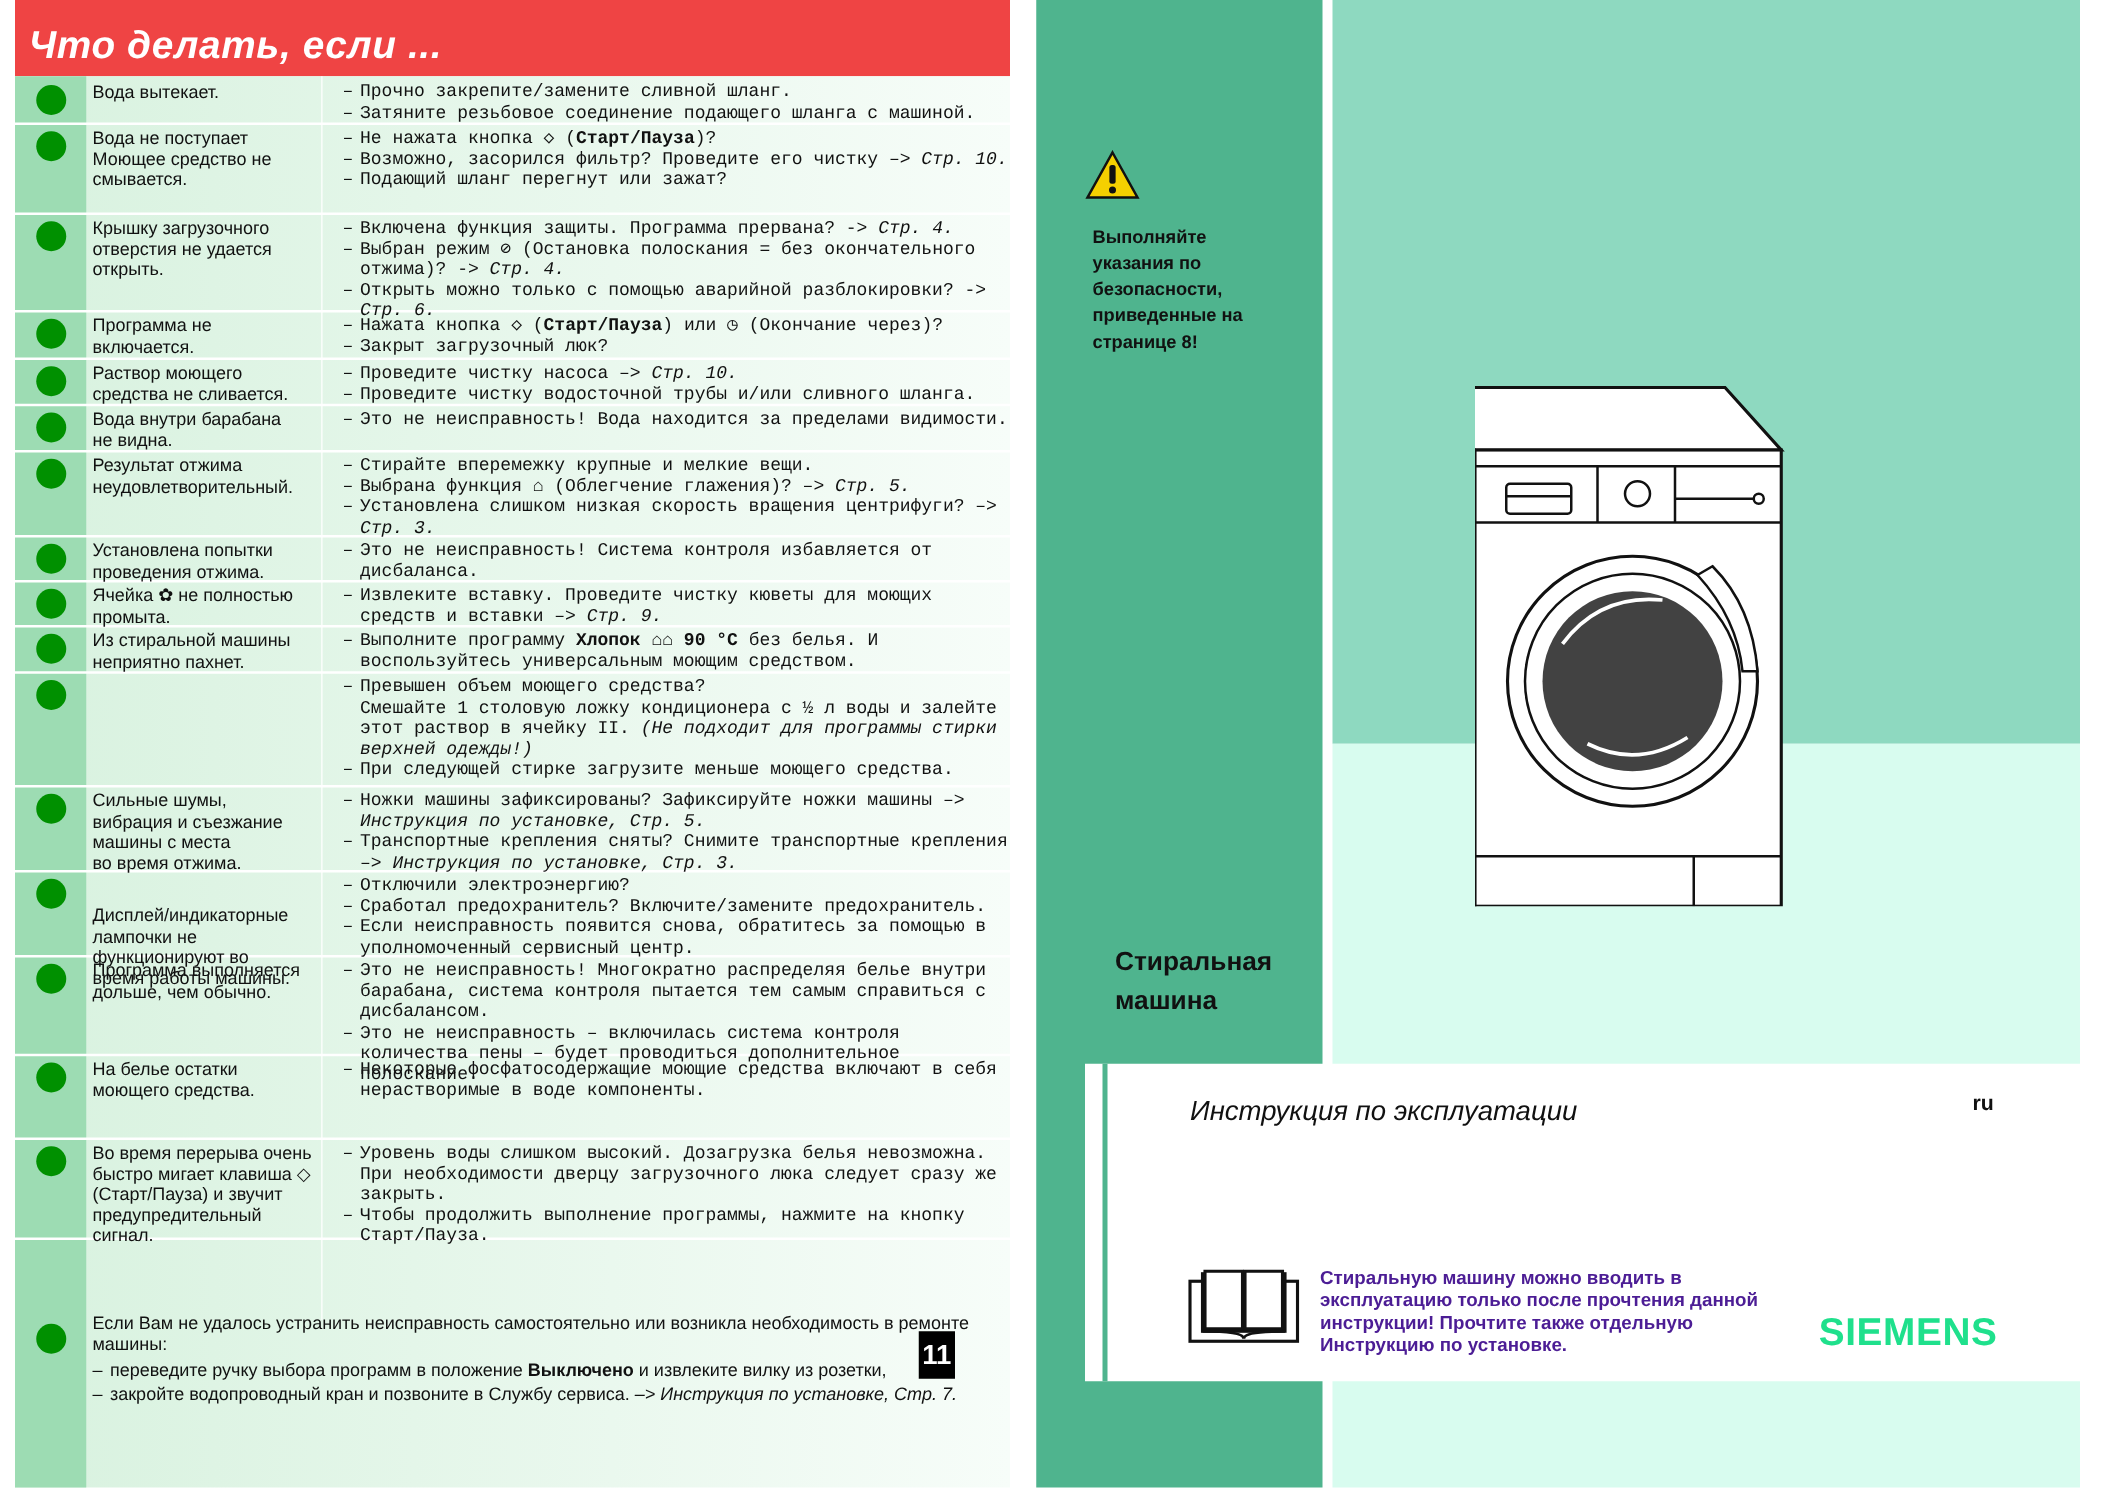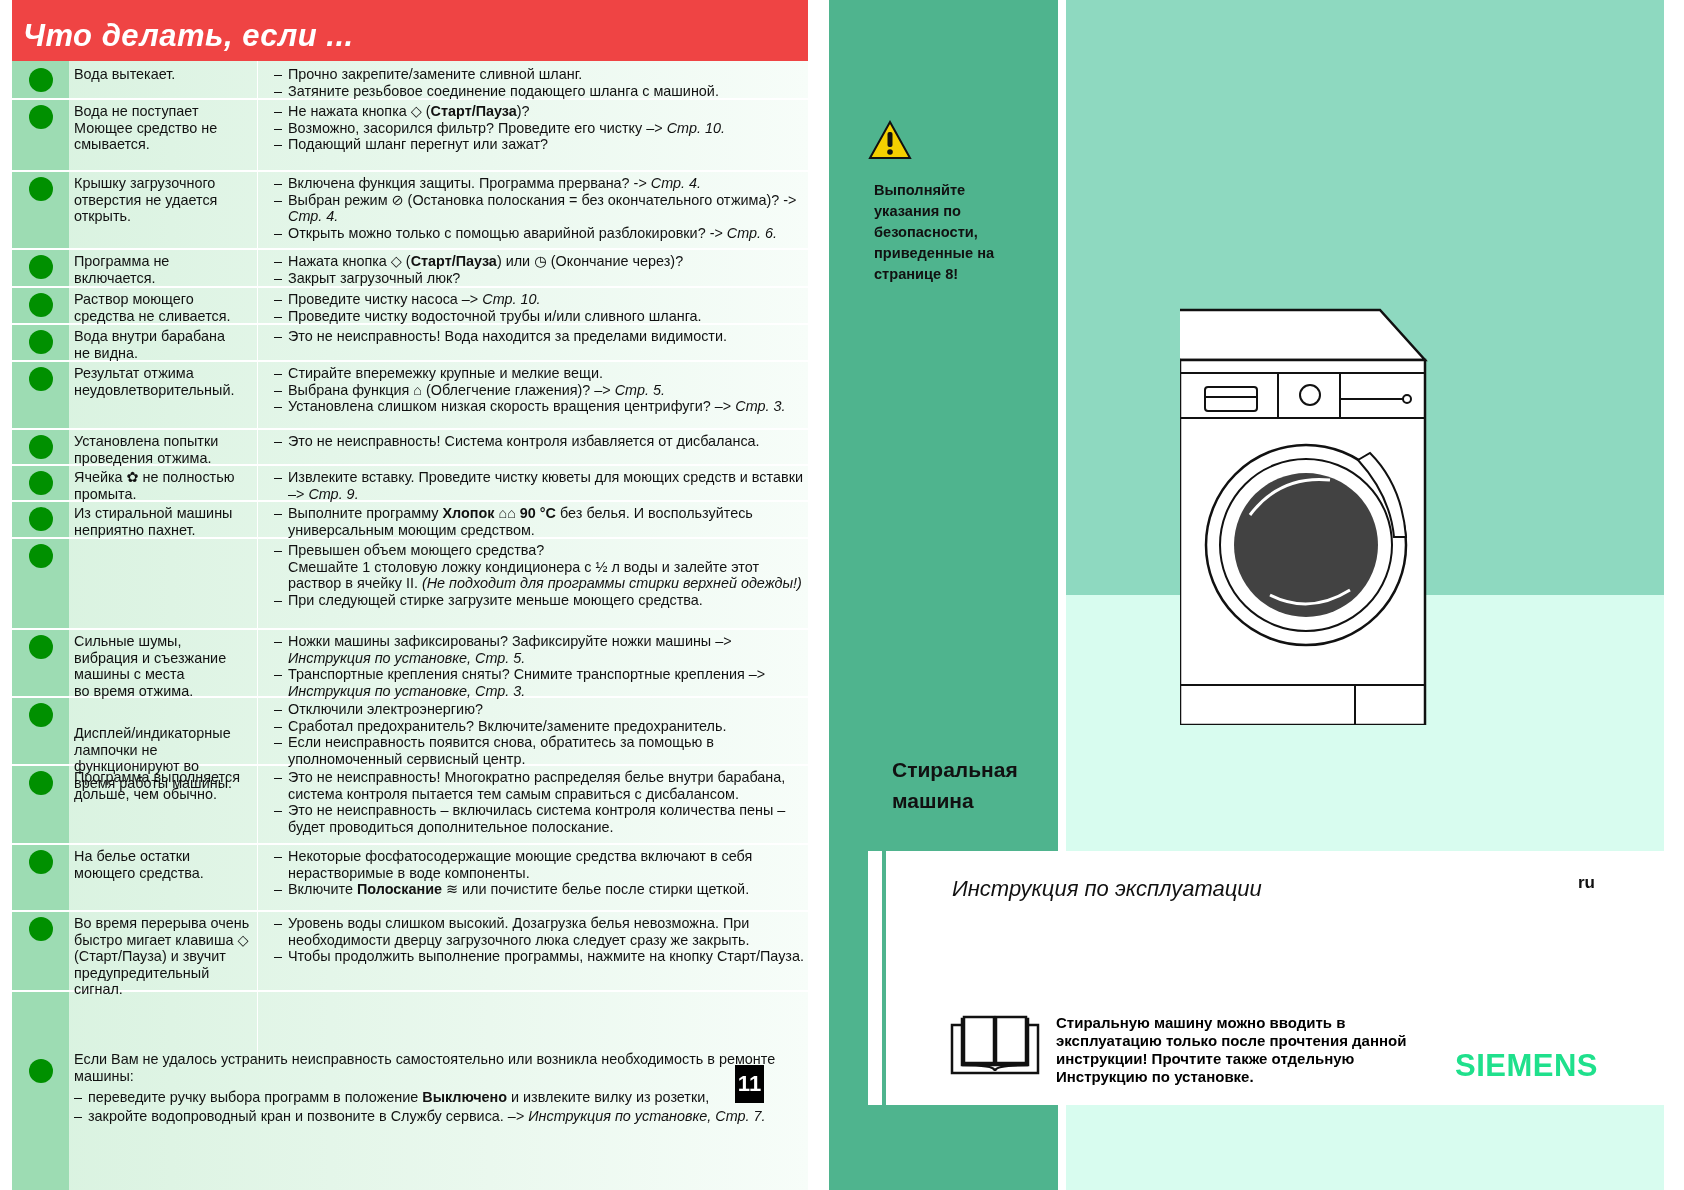--- a/index.html
+++ b/index.html
@@ -12,21 +12,21 @@
   .header-title { position:absolute; left:11px; top:18px; font-size:31px; font-style:italic; font-weight:bold;
                   color:#fff; letter-spacing:0.5px; }
   .content { position:absolute; left:0; top:61px; width:796px; height:1129px;
              background:linear-gradient(to right, #d8f2df 0%, #eaf8ee 60%, #f7fdf9 100%); }
   .bullet-col { position:absolute; left:0; top:0; width:57px; height:100%; background:#9ddcb3; }
   .col-divider { position:absolute; left:245px; top:0; width:1px; height:995px; background:#ffffff; }
 
   .row { position:absolute; left:0; width:796px; border-bottom:2px solid #ffffff; }
   .row .dot { position:absolute; left:17px; width:24px; height:24px; border-radius:50%; background:#009000; }
   .row .problem { position:absolute; left:62px; width:182px; font-size:14.4px; line-height:16.5px; }
-  .row .solutions { position:absolute; left:262px; width:535px; font-size:14.4px; line-height:16.5px; }
+  .row .solutions { position:absolute; left:262px; width:535px; font-size:14.4px; line-height:16.5px;font-family:Liberation Mono, monospace; }
   .sol { position:relative; padding-left:14px; }
   .sol::before { content:"–"; position:absolute; left:0; top:0; }
   .sol.cont::before { content:""; }
   .ref { font-style:italic; }
   .b { font-weight:bold; }
 
   .final { position:absolute; left:0; top:990px; width:796px; }
   .final .dot { position:absolute; left:17px; top:8px; width:24px; height:24px; border-radius:50%; background:#009000; }
   .final .intro { position:absolute; left:62px; top:0; width:730px; font-size:14.4px; line-height:16.5px; }
   .final .steps { position:absolute; left:62px; top:38px; width:700px; font-size:14.4px; line-height:16.5px; }
@@ -49,21 +49,21 @@
                   color:#111; }
 
   .washer { position:absolute; left:1180px; top:305px; }
 
   .panel { position:absolute; left:868px; top:851px; width:796px; height:254px; background:#fff; }
   .panel-stripe { position:absolute; left:14px; top:0; width:4px; height:254px; background:#4fb48e; }
   .panel-title { position:absolute; left:952px; top:876px; font-size:22px; font-style:italic; color:#111; }
   .panel-lang { position:absolute; left:1578px; top:873px; font-size:17px; font-weight:bold; color:#111; }
   .book-icon { position:absolute; left:950px; top:1015px; }
   .panel-note { position:absolute; left:1056px; top:1014px; width:360px; font-size:15px; font-weight:bold;
-                line-height:18px; color:#000000; }
+                line-height:18px; color:#4c1d95; }
   .brand { position:absolute; left:1455px; top:1048px; font-size:31px; font-weight:bold; color:#1fe08c;
            letter-spacing:0.5px; }
 </style>
 </head>
 <body>
 
 <div class="left-page">
   <div class="header">
     <div class="header-title">Что делать, если ...</div>
   </div>
@@ -228,21 +228,20 @@
           </div>
         </div>
         <div class="row" style="top: 782px; height: 67px;">
           <div class="dot" style="top: 7px;"></div>
           <div class="problem" style="top: 5px;">
             <div>На белье остатки</div>
             <div>моющего средства.</div>
           </div>
           <div class="solutions" style="top: 5px;">
             <div class="sol"><span>Некоторые фосфатосодержащие моющие средства включают в себя нерастворимые в воде компоненты.</span></div>
-            <div class="sol"><span>Включите </span><span class="b">Полоскание</span><span> ≋ или почистите белье после стирки щеткой.</span></div>
           </div>
         </div>
         <div class="row" style="top: 849px; height: 80px;">
           <div class="dot" style="top: 7px;"></div>
           <div class="problem" style="top: 5px;">
             <div>Во время перерыва очень</div>
             <div>быстро мигает клавиша ◇</div>
             <div>(Старт/Пауза) и звучит</div>
             <div>предупредительный</div>
             <div>сигнал.</div>

